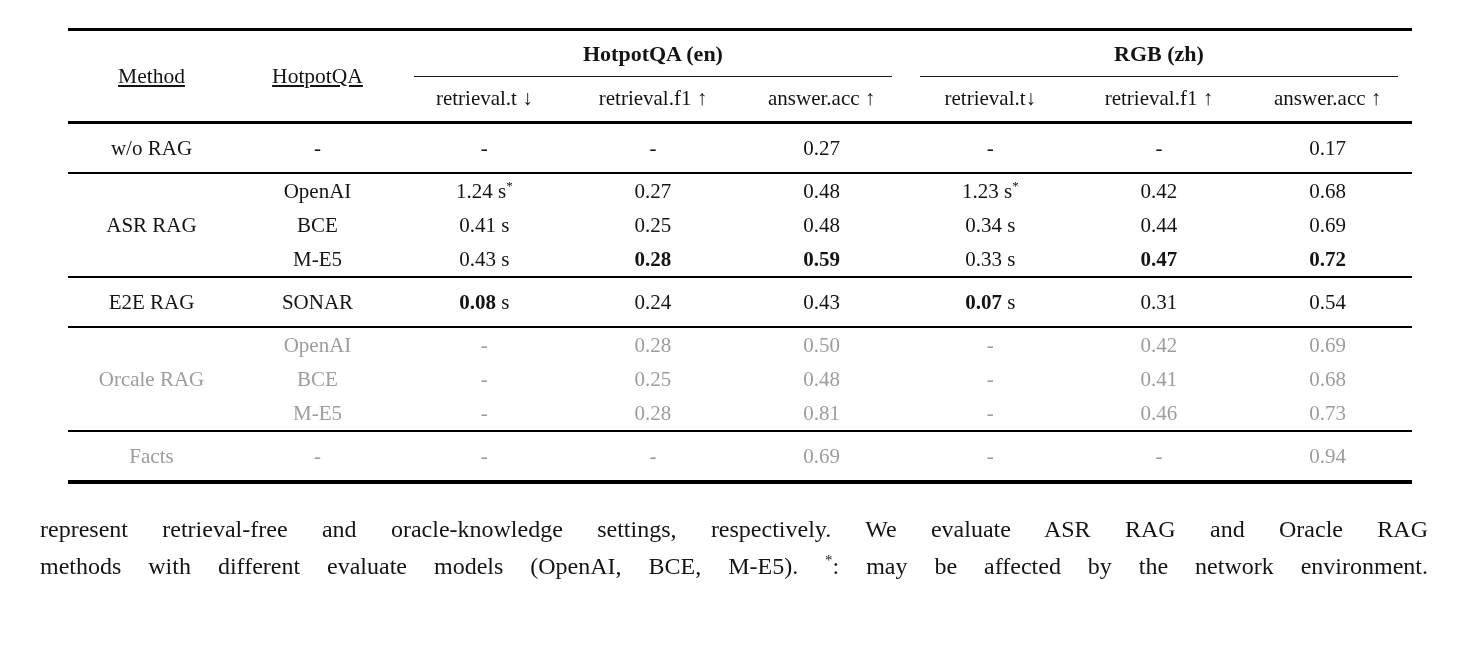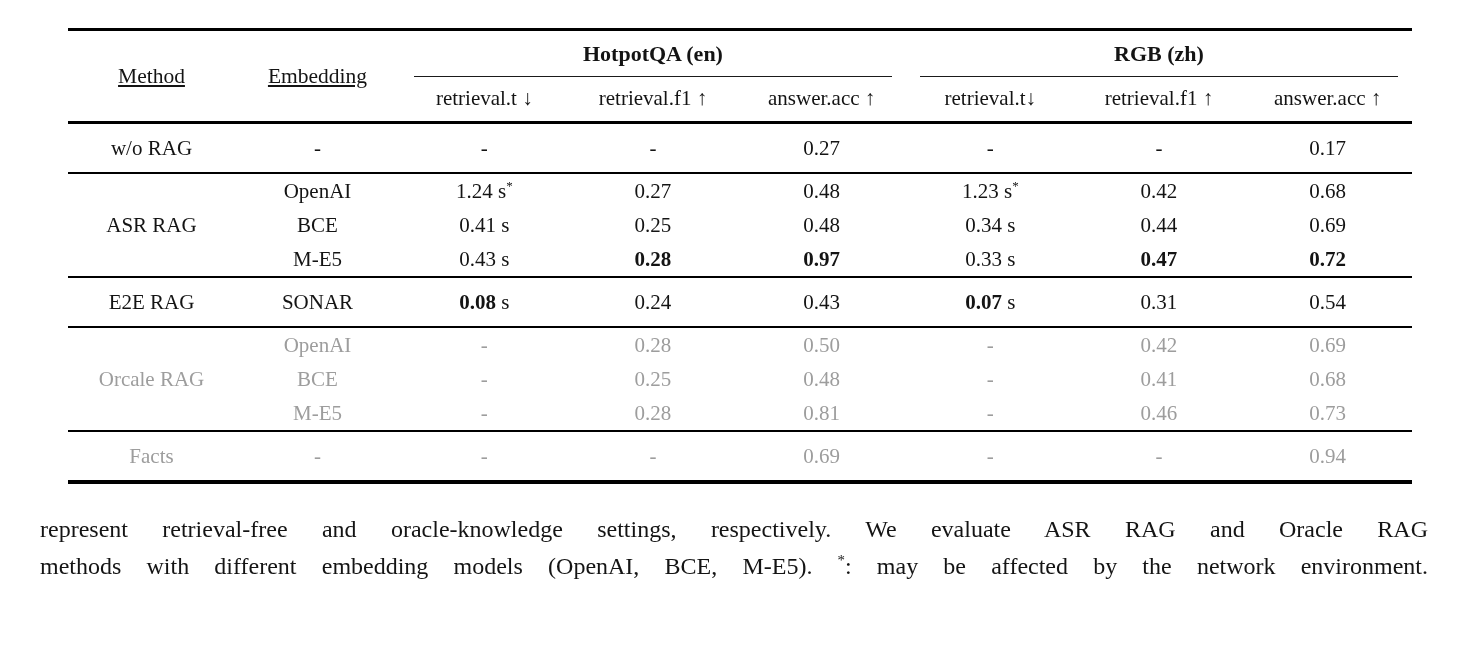--- a/index.html
+++ b/index.html
@@ -67,21 +67,21 @@
         <col>
         <col>
         <col>
         <col>
         <col>
         <col>
     </colgroup>
     <thead>
       <tr>
         <th rowspan="2" class="colh">Method</th>
-        <th rowspan="2" class="colh">Embedding</th>
+        <th rowspan="2" class="colh">HotpotQA</th>
         <th colspan="3" class="group">
             <span class="cmid"><span class="glabel">HotpotQA (en)</span></span>
           </th>
         <th colspan="3" class="group">
             <span class="cmid"><span class="glabel">RGB (zh)</span></span>
           </th>
       </tr>
       <tr class="sub">
         <th>retrieval.t ↓</th>
         <th>retrieval.f1 ↑</th>
@@ -122,21 +122,21 @@
         <td><b></b><span>0.25</span><sup></sup></td>
         <td><b></b><span>0.48</span><sup></sup></td>
         <td><b></b><span>0.34 s</span><sup></sup></td>
         <td><b></b><span>0.44</span><sup></sup></td>
         <td><b></b><span>0.69</span><sup></sup></td>
       </tr>
       <tr>
         <td>M-E5</td>
         <td><b></b><span>0.43 s</span><sup></sup></td>
         <td><b>0.28</b><span></span><sup></sup></td>
-        <td><b>0.97</b><span></span><sup></sup></td>
+        <td><b>0.59</b><span></span><sup></sup></td>
         <td><b></b><span>0.33 s</span><sup></sup></td>
         <td><b>0.47</b><span></span><sup></sup></td>
         <td><b>0.72</b><span></span><sup></sup></td>
       </tr>
     </tbody>
 
     <tbody class="single">
       <tr>
         <td>E2E RAG</td>
         <td>SONAR</td>
@@ -189,16 +189,16 @@
         <td><b></b><span>0.69</span><sup></sup></td>
         <td><b></b><span>-</span><sup></sup></td>
         <td><b></b><span>-</span><sup></sup></td>
         <td><b></b><span>0.94</span><sup></sup></td>
       </tr>
     </tbody>
   </table>
 
   <div class="caption">
     <div class="cap-line">represent retrieval-free and oracle-knowledge settings, respectively. We evaluate ASR RAG and Oracle RAG</div>
-    <div class="cap-line"><span>methods with different embedding models (OpenAI, BCE, M-E5). </span><sup>*</sup><span>: may be affected by the network environment.</span></div>
+    <div class="cap-line"><span>methods with different evaluate models (OpenAI, BCE, M-E5). </span><sup>*</sup><span>: may be affected by the network environment.</span></div>
   </div>
 
 </div>
 
 </body></html>

